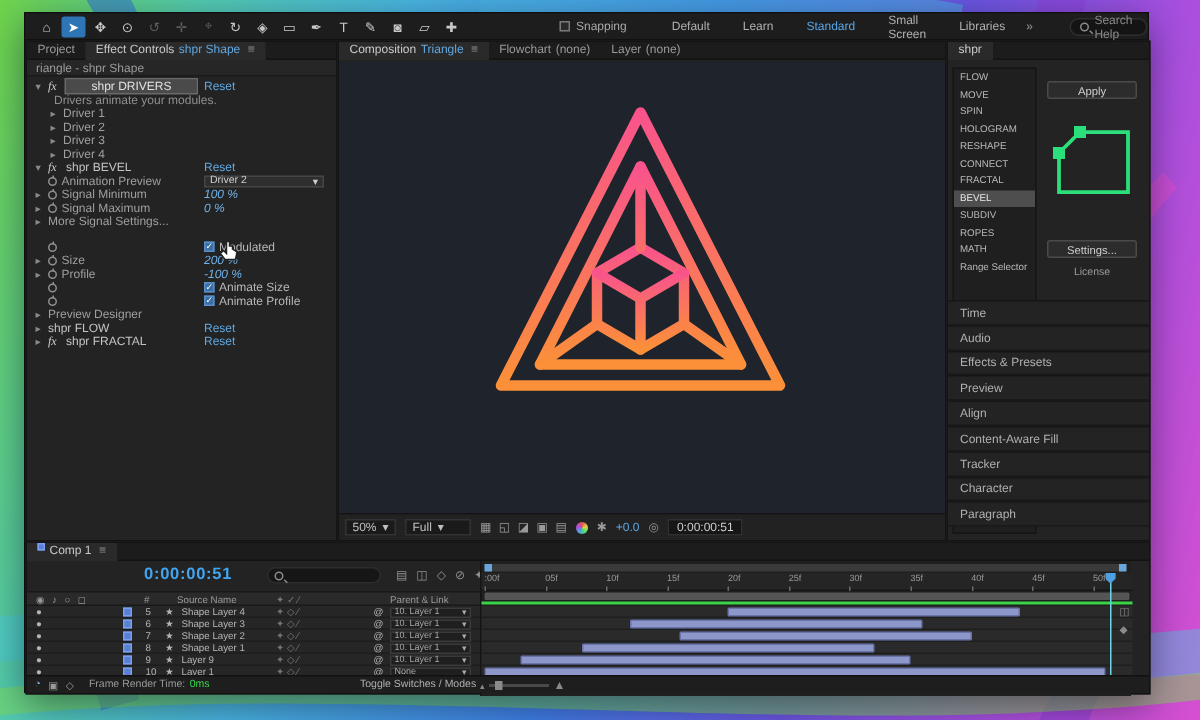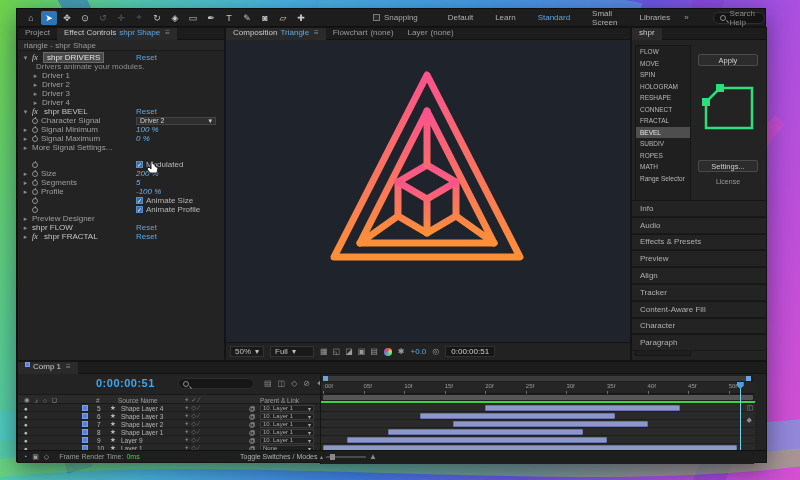--- a/index.html
+++ b/index.html
@@ -35,21 +35,21 @@
   .tab.active{background:#2a2a2a;color:#c9c9c9;}
   .bluetxt{color:#5fa8e2;}
   .ham{color:#8a8a8a;font-size:8px;margin-left:2px;}
   
   .ec-sub{height:11px;display:flex;align-items:center;padding-left:6px;font-size:8px;color:#9a9a9a;background:#262626;border-bottom:1px solid #1a1a1a;}
   .eclist{position:absolute;left:0;top:25px;right:5px;bottom:0;font-size:8px;color:#9f9f9f;}
   .ecrow{position:relative;height:9px;display:flex;align-items:center;padding-left:4px;gap:3px;}
   .ecrow .tw{width:7px;color:#8a8a8a;font-size:7px;text-align:center;flex:0 0 auto;}
   .fxi{font-style:italic;font-family:"Liberation Serif",serif;color:#cfcfcf;font-size:8px;width:9px;flex:0 0 auto;}
   .ename{color:#c4c4c4;}
-  .selbox{background:#4a4a4a;outline:1px solid #6a6a6a;padding:0 3px;color:#e2e2e2;}
+  .selbox{background:#4a4a4a;outline:1px solid #6a6a6a;padding:0 17px;color:#e2e2e2;}
   .reset{position:absolute;left:118px;color:#5fa8e2;}
   .edesc{color:#8f8f8f;padding-left:18px;}
   .echild{padding-left:14px;}
   .sw{width:6px;height:6px;border:1px solid #8f8f8f;border-radius:50%;position:relative;flex:0 0 auto;}
   .sw::before{content:"";position:absolute;left:2px;top:-2px;width:1px;height:2px;background:#8f8f8f;}
   .ctrl{position:absolute;left:118px;display:flex;align-items:center;gap:3px;}
   .val{color:#6fb1e8;font-style:italic;}
   .selectbox{width:80px;height:8px;background:#2e2e2e;border:1px solid #454545;display:flex;align-items:center;
              justify-content:space-between;padding:0 3px;color:#cfcfcf;font-size:7px;}
   .ckb{width:7px;height:7px;background:#3a6fa5;border:1px solid #5a8fc5;color:#fff;font-size:6px;line-height:7px;text-align:center;}
@@ -203,21 +203,21 @@
           </div>
           <div class="ecrow">
             <span class="tw">▾</span>
             <span class="fxi">fx</span>
             <span class="ename">shpr BEVEL</span>
             <span class="reset">Reset</span>
           </div>
           <div class="ecrow">
             <span class="tw"></span>
             <span class="sw"></span>
-            <span>Character Signal</span>
+            <span>Animation Preview</span>
             <span class="ctrl">
               <span class="selectbox">
                 <span>Driver 2</span>
                 <span>▾</span>
               </span>
             </span>
           </div>
           <div class="ecrow">
             <span class="tw">▸</span>
             <span class="sw"></span>
@@ -247,28 +247,20 @@
               <span class="ckb">✓</span>
               <span class="ckl">Modulated</span>
             </span>
           </div>
           <div class="ecrow">
             <span class="tw">▸</span>
             <span class="sw"></span>
             <span>Size</span>
             <span class="ctrl">
               <span class="val">200 %</span>
-            </span>
-          </div>
-          <div class="ecrow">
-            <span class="tw">▸</span>
-            <span class="sw"></span>
-            <span>Segments</span>
-            <span class="ctrl">
-              <span class="val">5</span>
             </span>
           </div>
           <div class="ecrow">
             <span class="tw">▸</span>
             <span class="sw"></span>
             <span>Profile</span>
             <span class="ctrl">
               <span class="val">-100 %</span>
             </span>
           </div>
@@ -392,27 +384,27 @@
         </div>
       <div class="applybtn" style="top:26px;">Apply</div>
       <svg style="position:absolute;left:66px;top:52px;" width="62" height="56" viewBox="0 0 62 56">
         <path d="M22,8 L54,8 L54,48 L8,48 L8,22 Z" fill="none" stroke="#2be07a" stroke-width="2.5"></path>
         <rect x="18" y="4" width="8" height="8" fill="#2be07a"></rect>
         <rect x="4" y="18" width="8" height="8" fill="#2be07a"></rect>
       </svg>
       <div class="setbtn" style="top:132px;">Settings...</div>
       <div class="license" style="top:150px;">License</div>
       <div class="sidepanels" id="sidepanels">
-          <div class="spanel">Info</div>
+          <div class="spanel">Time</div>
           <div class="spanel">Audio</div>
           <div class="spanel">Effects &amp; Presets</div>
           <div class="spanel">Preview</div>
           <div class="spanel">Align</div>
+          <div class="spanel">Content-Aware Fill</div>
           <div class="spanel">Tracker</div>
-          <div class="spanel">Content-Aware Fill</div>
           <div class="spanel">Character</div>
           <div class="spanel">Paragraph</div>
         </div>
     </div>
 
     <div class="panel" style="left:0;top:352px;width:750px;height:102px;">
       <div class="tabrow">
         <div class="tab active">
           <span class="swatch" style="width:5px;height:5px;"></span>
           <span>Comp 1</span>

